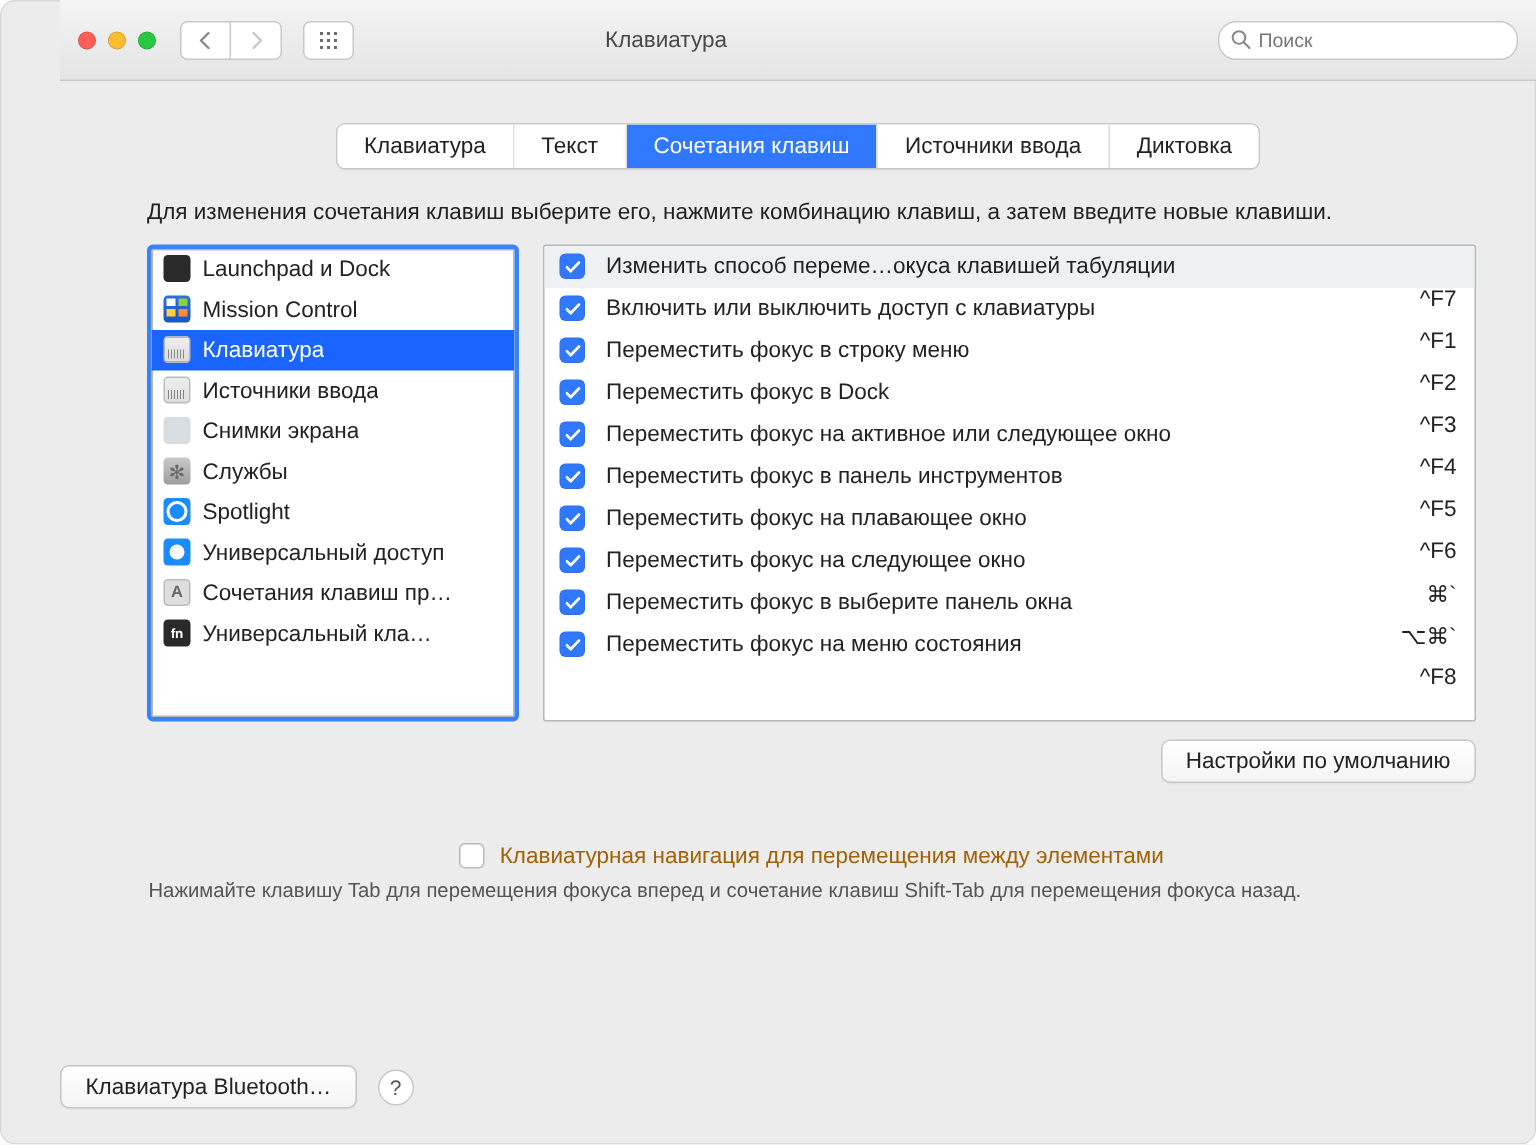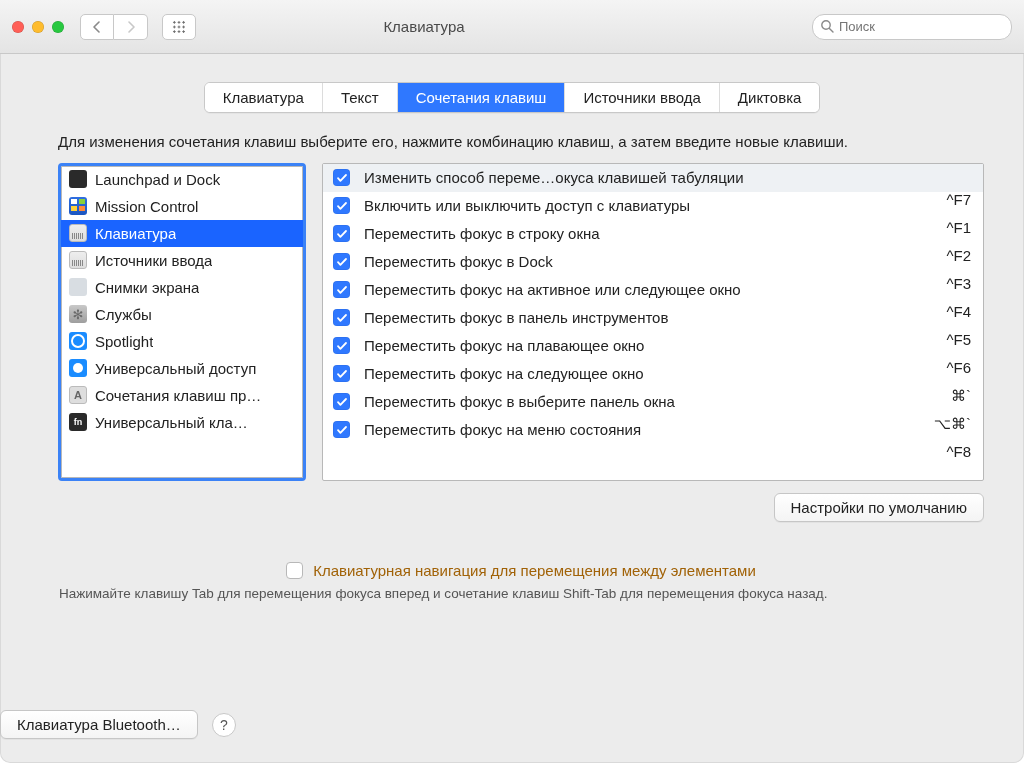--- a/index.html
+++ b/index.html
@@ -11,20 +11,21 @@
     overflow: hidden;
   }
   .window {
     width: 1024px;
     height: 763px;
     background: #ececec;
     border-radius: 10px;
     box-shadow: inset 0 0 0 1px rgba(0,0,0,0.08);
     display: flex;
     flex-direction: column;
+    padding-left: 40px;
   }
   
   .titlebar {
     height: 54px;
     background: linear-gradient(#f4f4f4,#e4e4e4);
     border-bottom: 1px solid #c8c8c8;
     display: flex;
     align-items: center;
     padding: 0 12px;
     gap: 10px;
@@ -273,21 +274,21 @@
             </div>
             <div class="slabel">Включить или выключить доступ с клавиатуры</div>
             <div class="skey">^F1</div>
           </div>
           <div class="srow">
             <div class="chk">
               <svg viewBox="0 0 12 12">
                 <path d="M2 6.2l2.4 2.6L10 3" stroke="#fff" stroke-width="1.8" fill="none" stroke-linecap="round" stroke-linejoin="round"></path>
               </svg>
             </div>
-            <div class="slabel">Переместить фокус в строку окна</div>
+            <div class="slabel">Переместить фокус в строку меню</div>
             <div class="skey">^F2</div>
           </div>
           <div class="srow">
             <div class="chk">
               <svg viewBox="0 0 12 12">
                 <path d="M2 6.2l2.4 2.6L10 3" stroke="#fff" stroke-width="1.8" fill="none" stroke-linecap="round" stroke-linejoin="round"></path>
               </svg>
             </div>
             <div class="slabel">Переместить фокус в Dock</div>
             <div class="skey">^F3</div>

